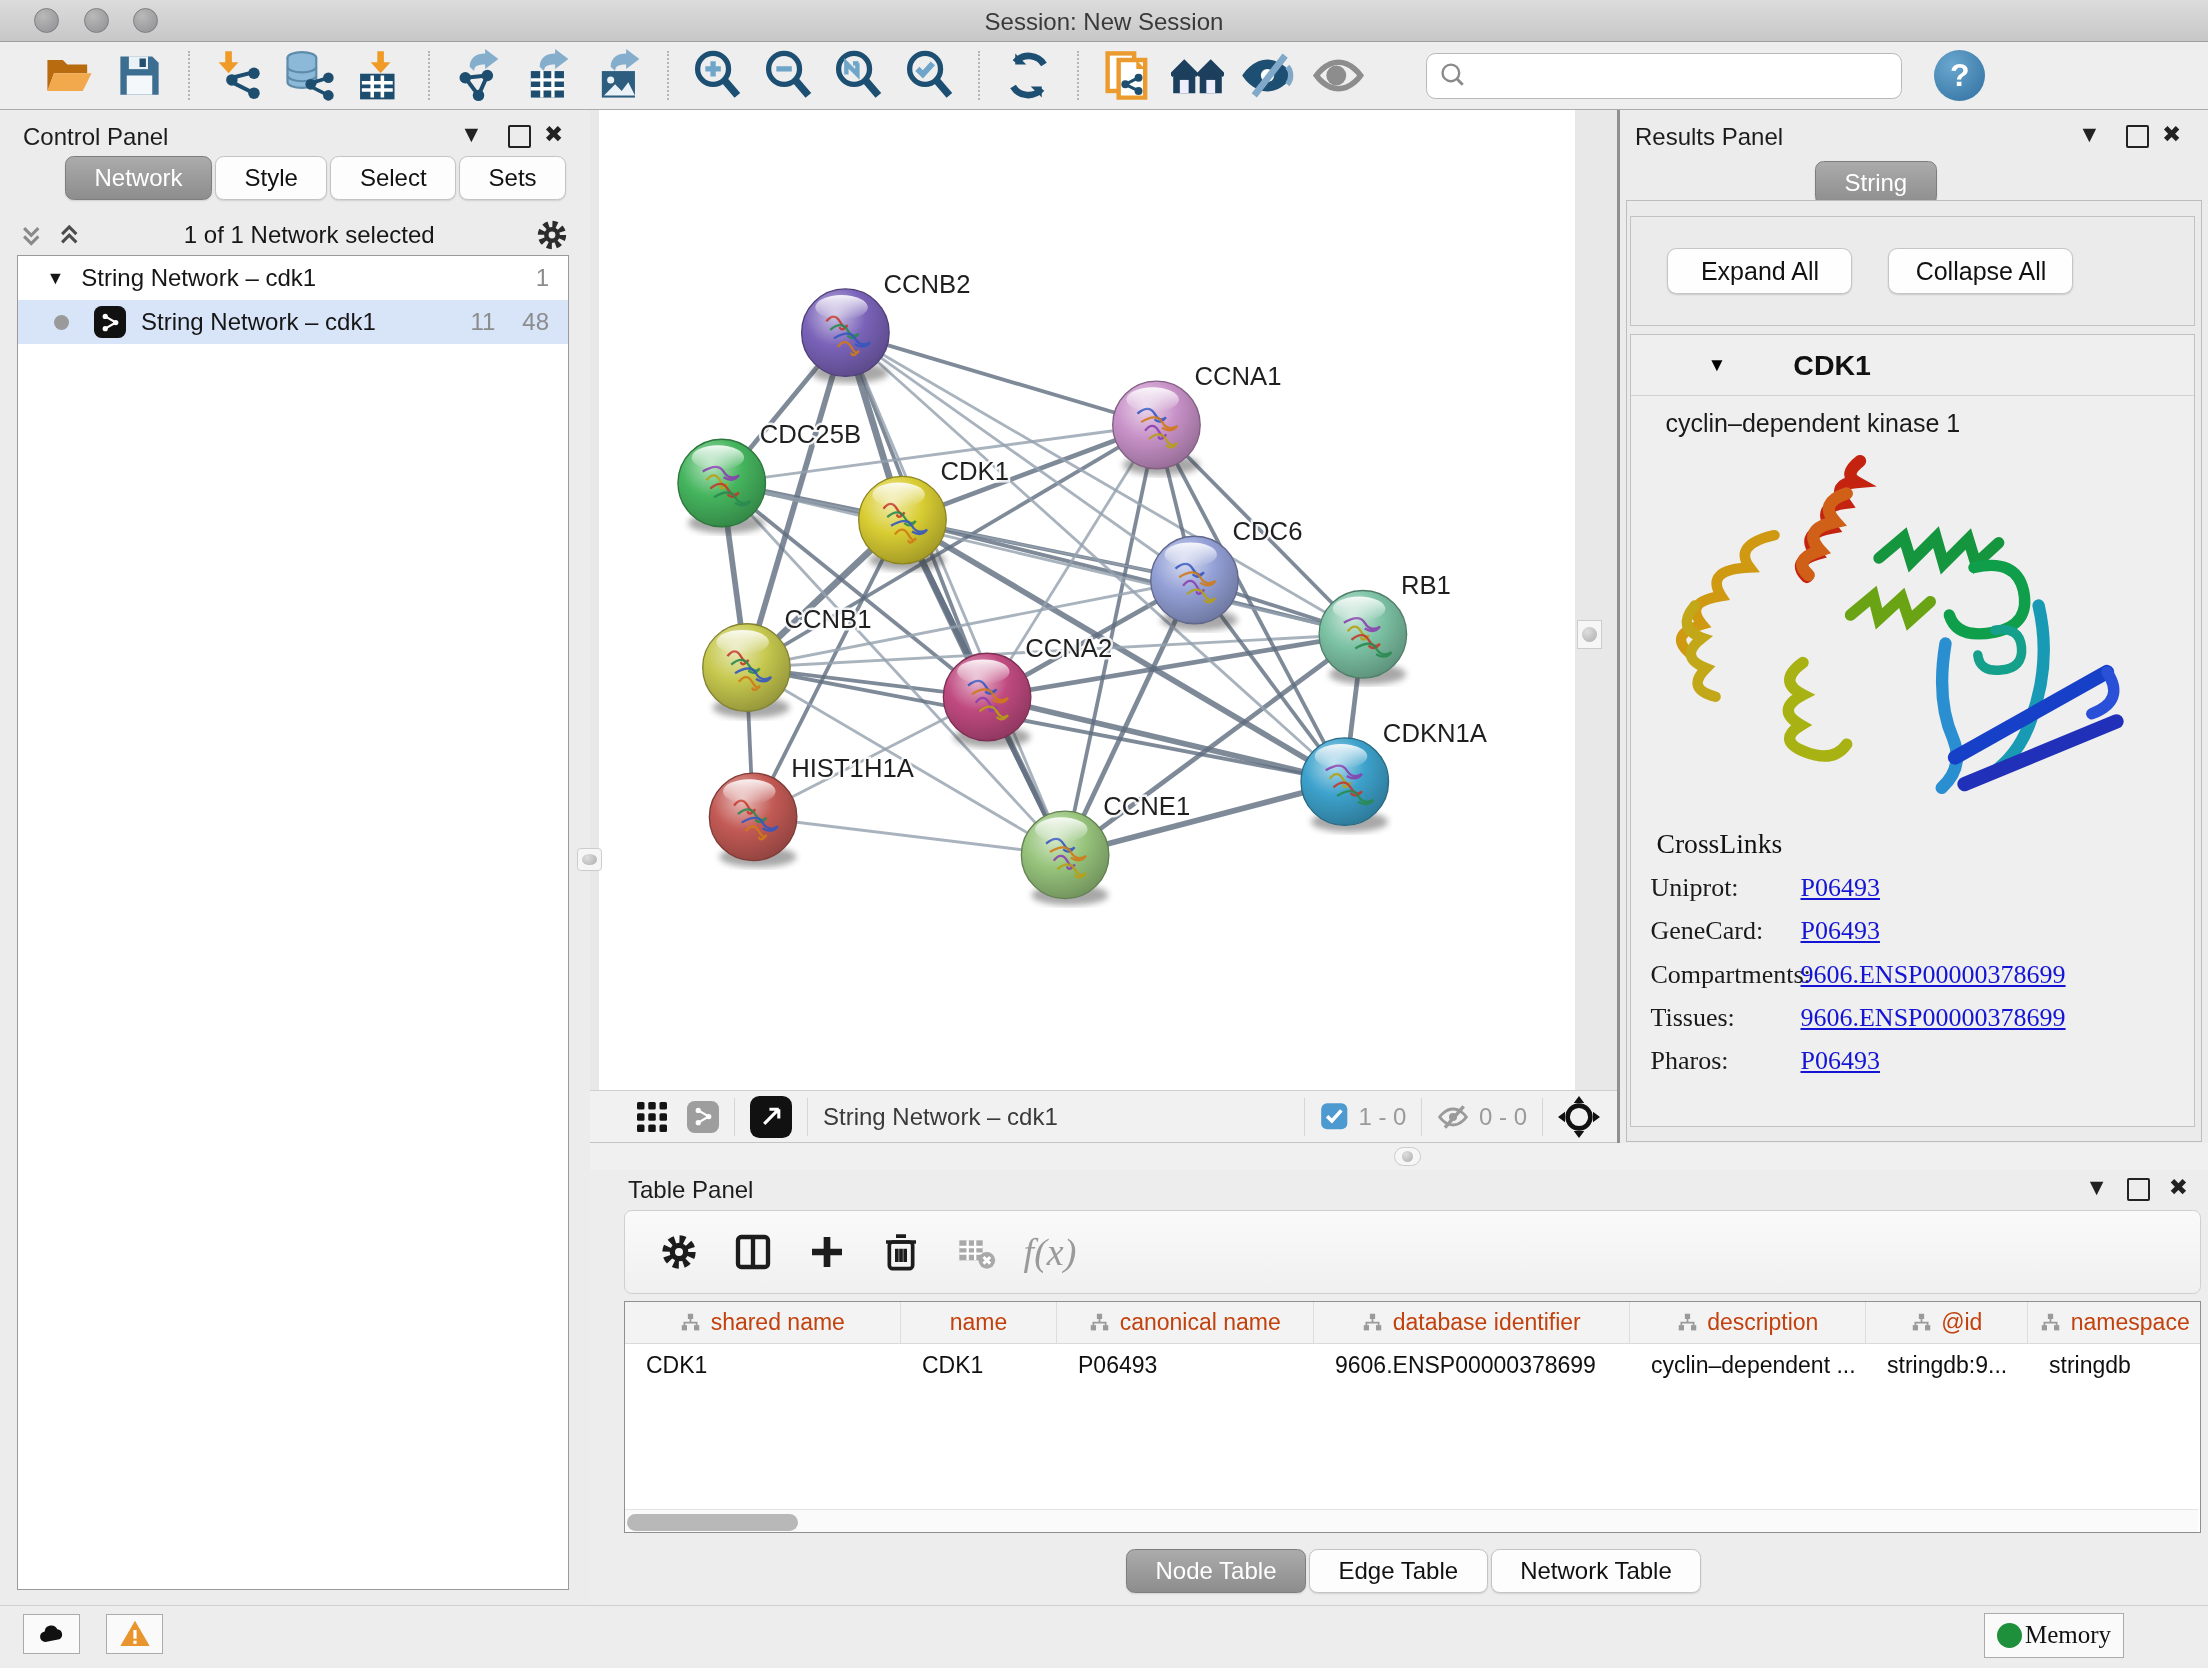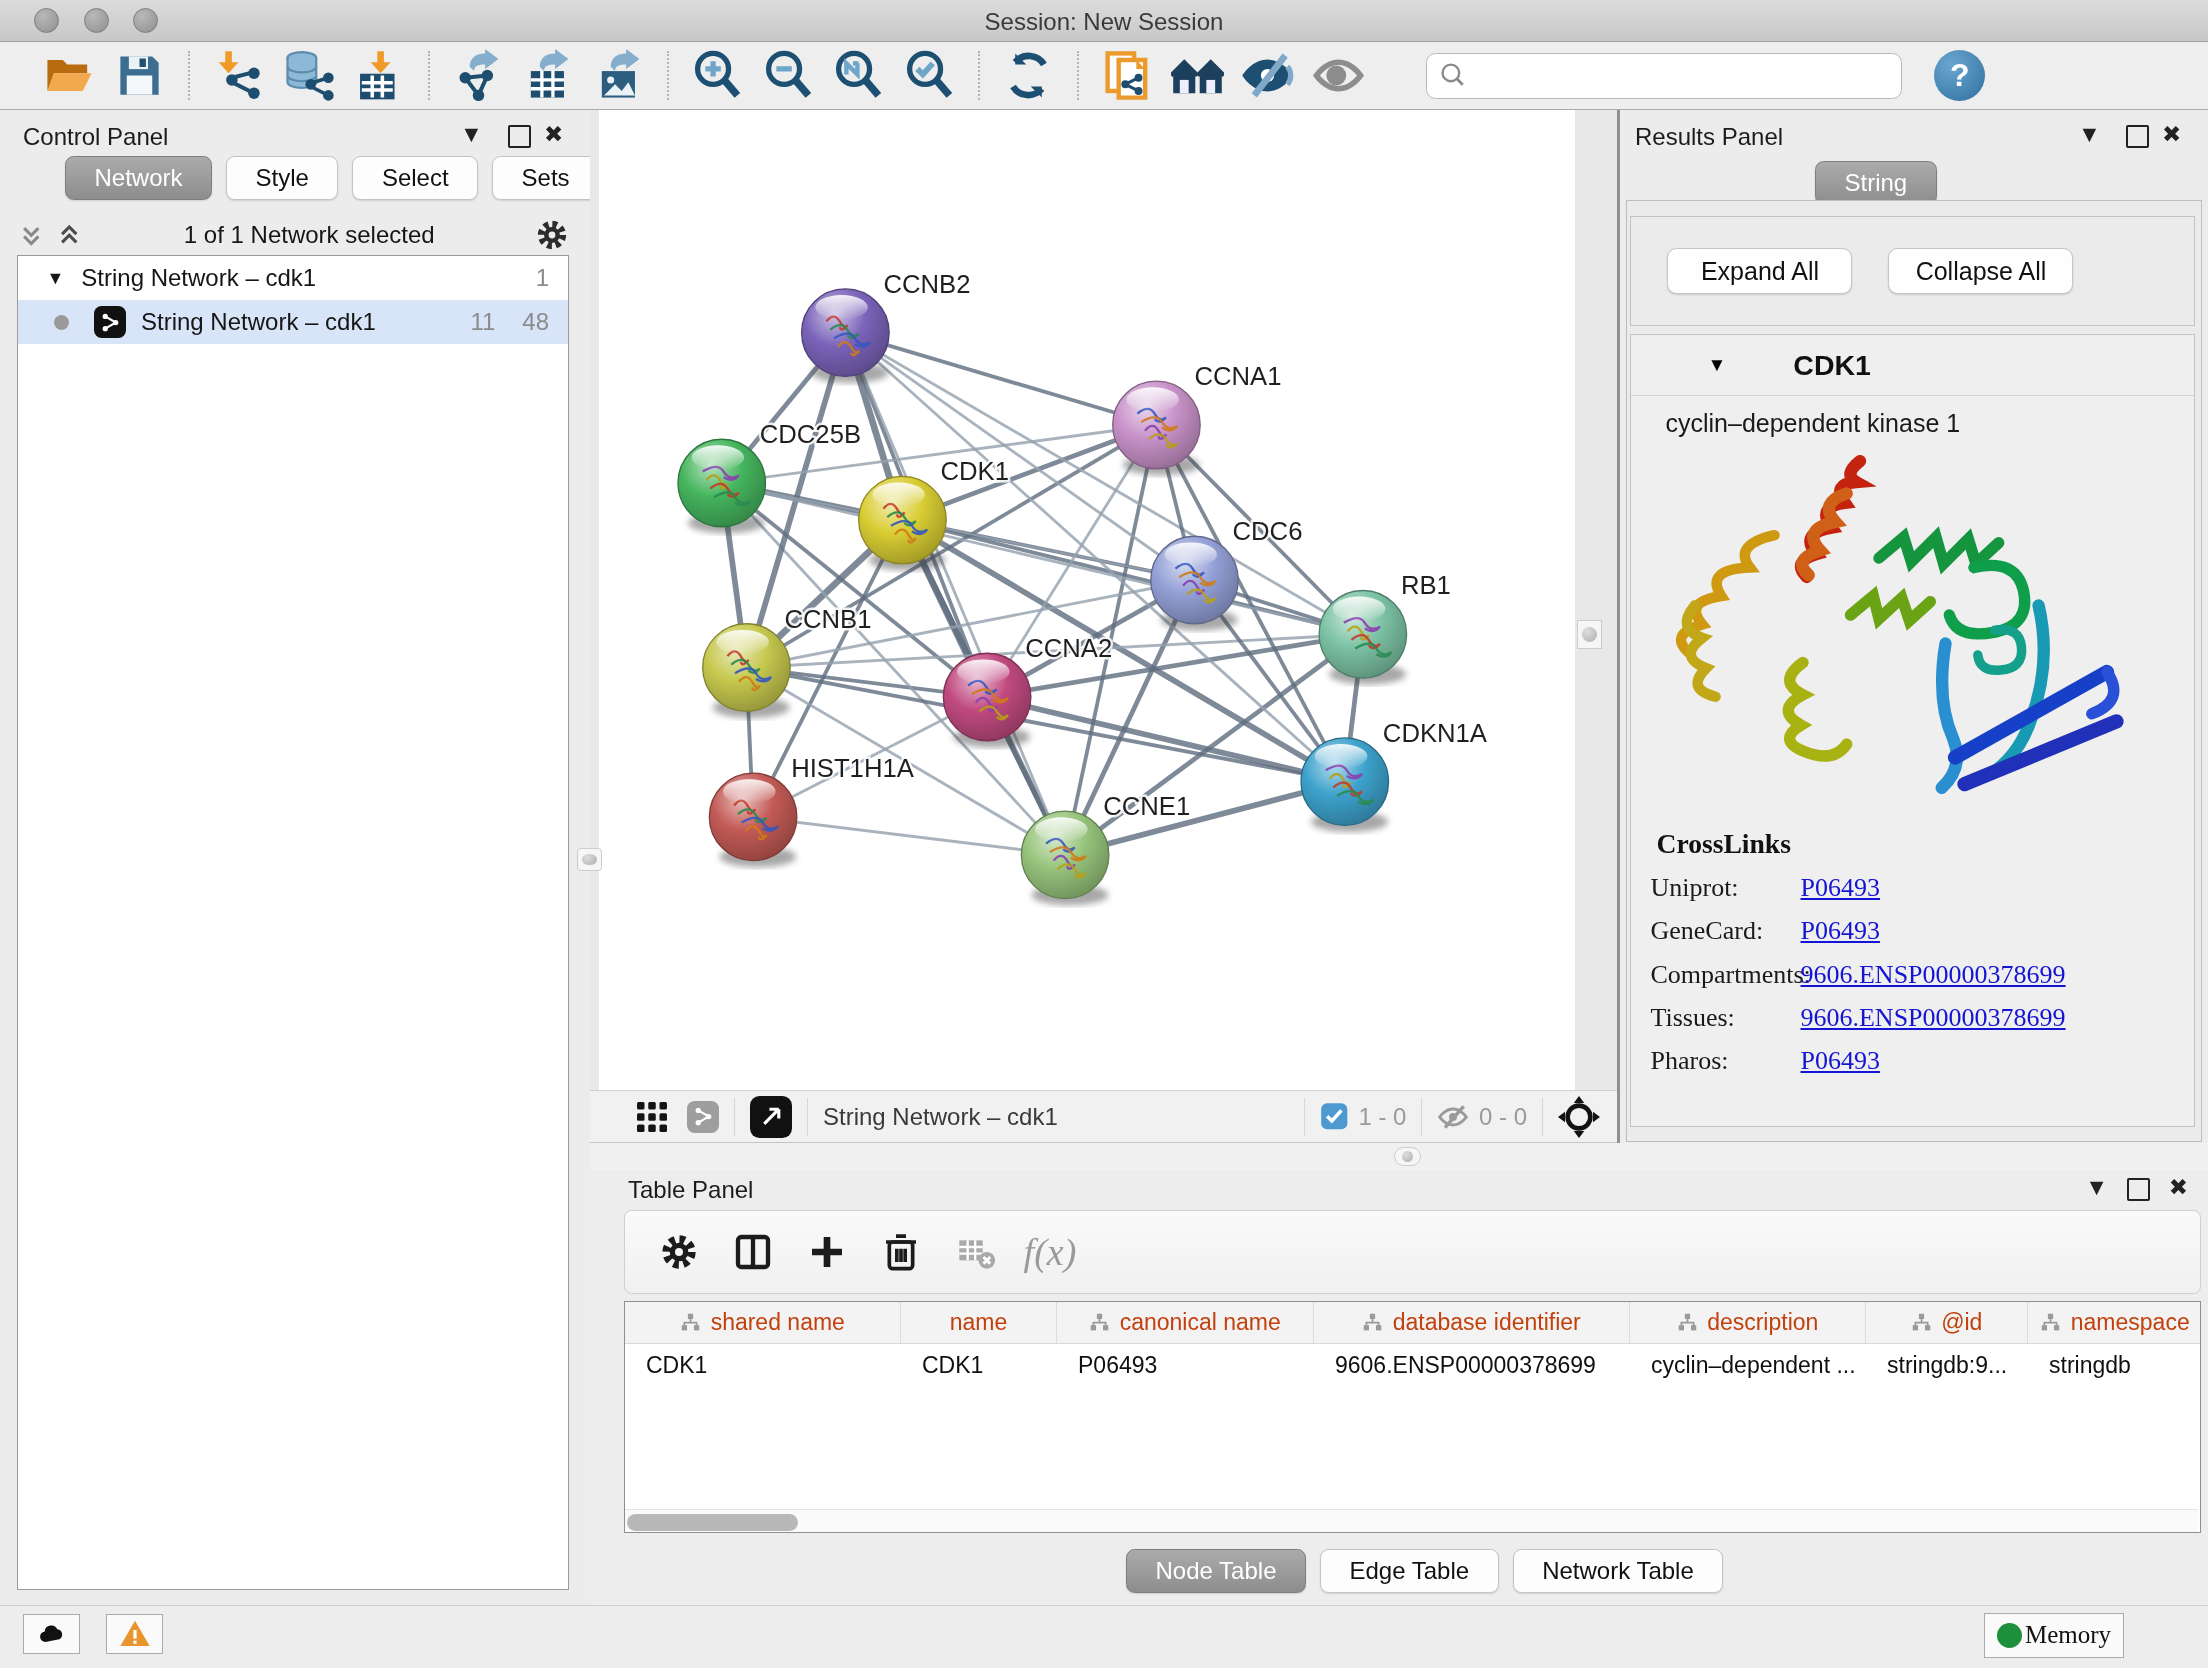--- a/index.html
+++ b/index.html
@@ -29,21 +29,21 @@
     background:radial-gradient(circle at 35% 30%, #6aa7cf, #2f6f9f); color:#fff;
     font-size:32px; font-weight:bold; display:flex; align-items:center; justify-content:center;
     margin-left:32px; }
 
   
   .panel-head { font-size:24px; color:#1c1c1c; }
   .win-ico { font-size:23px; color:#222; }
   .box-ico { width:23px; height:23px; border:2.9px solid #222; border-radius:1.9px; }
   .tab { height:44px; padding:0 28.5px; display:flex; align-items:center; justify-content:center;
     font-size:24px; border:1px solid #c3c3c3; background:#fdfdfd; color:#111;
-    border-radius:8.6px; margin-right:14px; box-shadow:0 1px 1.9px rgba(0,0,0,.12); }
+    border-radius:8.6px; margin-right:3px; box-shadow:0 1px 1.9px rgba(0,0,0,.12); }
   .tab.sel { background:linear-gradient(#ababab,#8d8d8d); color:#fff; border-color:#7e7e7e; }
 
   
   #control-panel { left:0; top:110px; width:590px; height:1495px; background:#ececec; }
   #cp-tabs { left:65px; top:46px; display:flex; }
   #cp-subbar { left:17px; top:103px; width:552px; height:44px; display:flex; align-items:center; }
   #cp-list { left:17px; top:145px; width:552px; height:1335px; background:#ffffff; border:1.9px solid #9a9a9a; }
   .tree-row { height:44px; display:flex; align-items:center; font-size:24px; color:#161616; }
   .tree-row .cnt { color:#8c8c8c; }
   #tree-row-net.selrow { background:#d8e4f8; }
@@ -70,21 +70,21 @@
   #rp-tab { left:195px; top:51px; }
   #rp-buttons { left:3.8px; top:15px; width:565px; height:110px; border:1.9px solid #c2c2c2;
     display:flex; align-items:center; justify-content:flex-start; gap:36px;padding-left:36px; }
   .rp-btn { min-width:185px; height:46px; background:#fefefe; border:1px solid #c5c5c5;
     border-radius:9.5px; font-size:25px; color:#111; display:flex; align-items:center;
     justify-content:center; padding:0 25px; box-shadow:0 1px 1.9px rgba(0,0,0,.15); }
   #rp-cdk1 { left:3.8px; top:133px; width:565px; height:793px; border:1.9px solid #c2c2c2; background:#efefef; }
   #rp-cdk1-head { height:61px; border-bottom:1.9px solid #d2d2d2; display:flex; align-items:center; }
   #rp-cdk1-title { font-size:28.5px; font-weight:bold; color:#111; margin-left:67px; }
   #rp-desc { font-size:25px; color:#1a1a1a; margin:13.3px 0 0 34px; }
-  .xl-title { font-family:"Liberation Serif", serif; font-weight:bold; font-size:27.6px; color:#111; }
+  .xl-title { font-family:"Liberation Serif", serif; font-weight:normal; font-size:27.6px; color:#111; }
   .xl-row { display:flex; font-family:"Liberation Serif", serif; font-size:26px; margin-top:13.3px; }
   .xl-label { width:150px; color:#1a1a1a; margin-left:19px; }
   .xl-link { color:#1414d4; text-decoration:underline; }
 
   
   #h-splitter { left:590px; top:1143px; width:1619px; height:27px; background:#f0f0f0; }
   #table-panel { left:590px; top:1170px; width:1619px; height:436px; background:#ededed; }
   #tp-toolbar { left:34px; top:40px; width:1577px; height:84px; border:1.9px solid #cfcfcf; border-radius:7.6px;
     background:linear-gradient(#fafafa,#f0f0f0); display:flex; align-items:center; padding-left:23px; }
   .tp-ico { width:61px; height:61px; display:flex; align-items:center; justify-content:center; margin-right:13.3px; }

